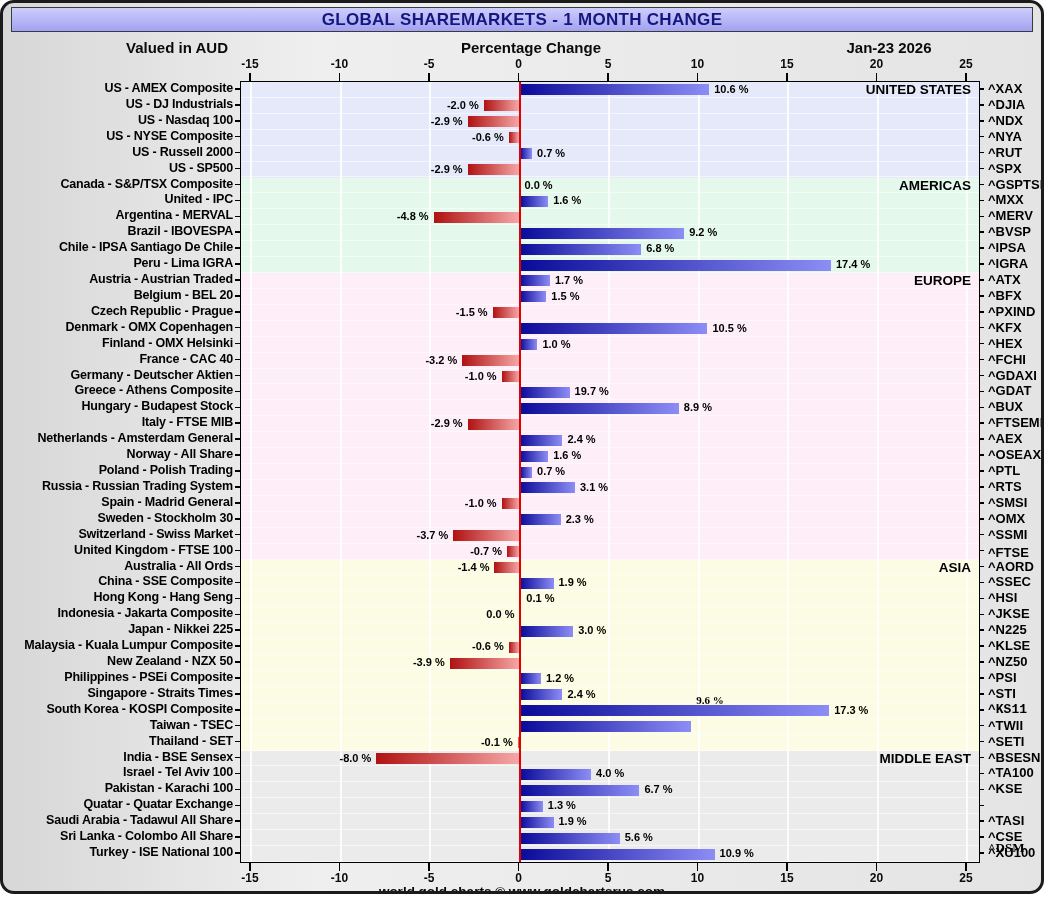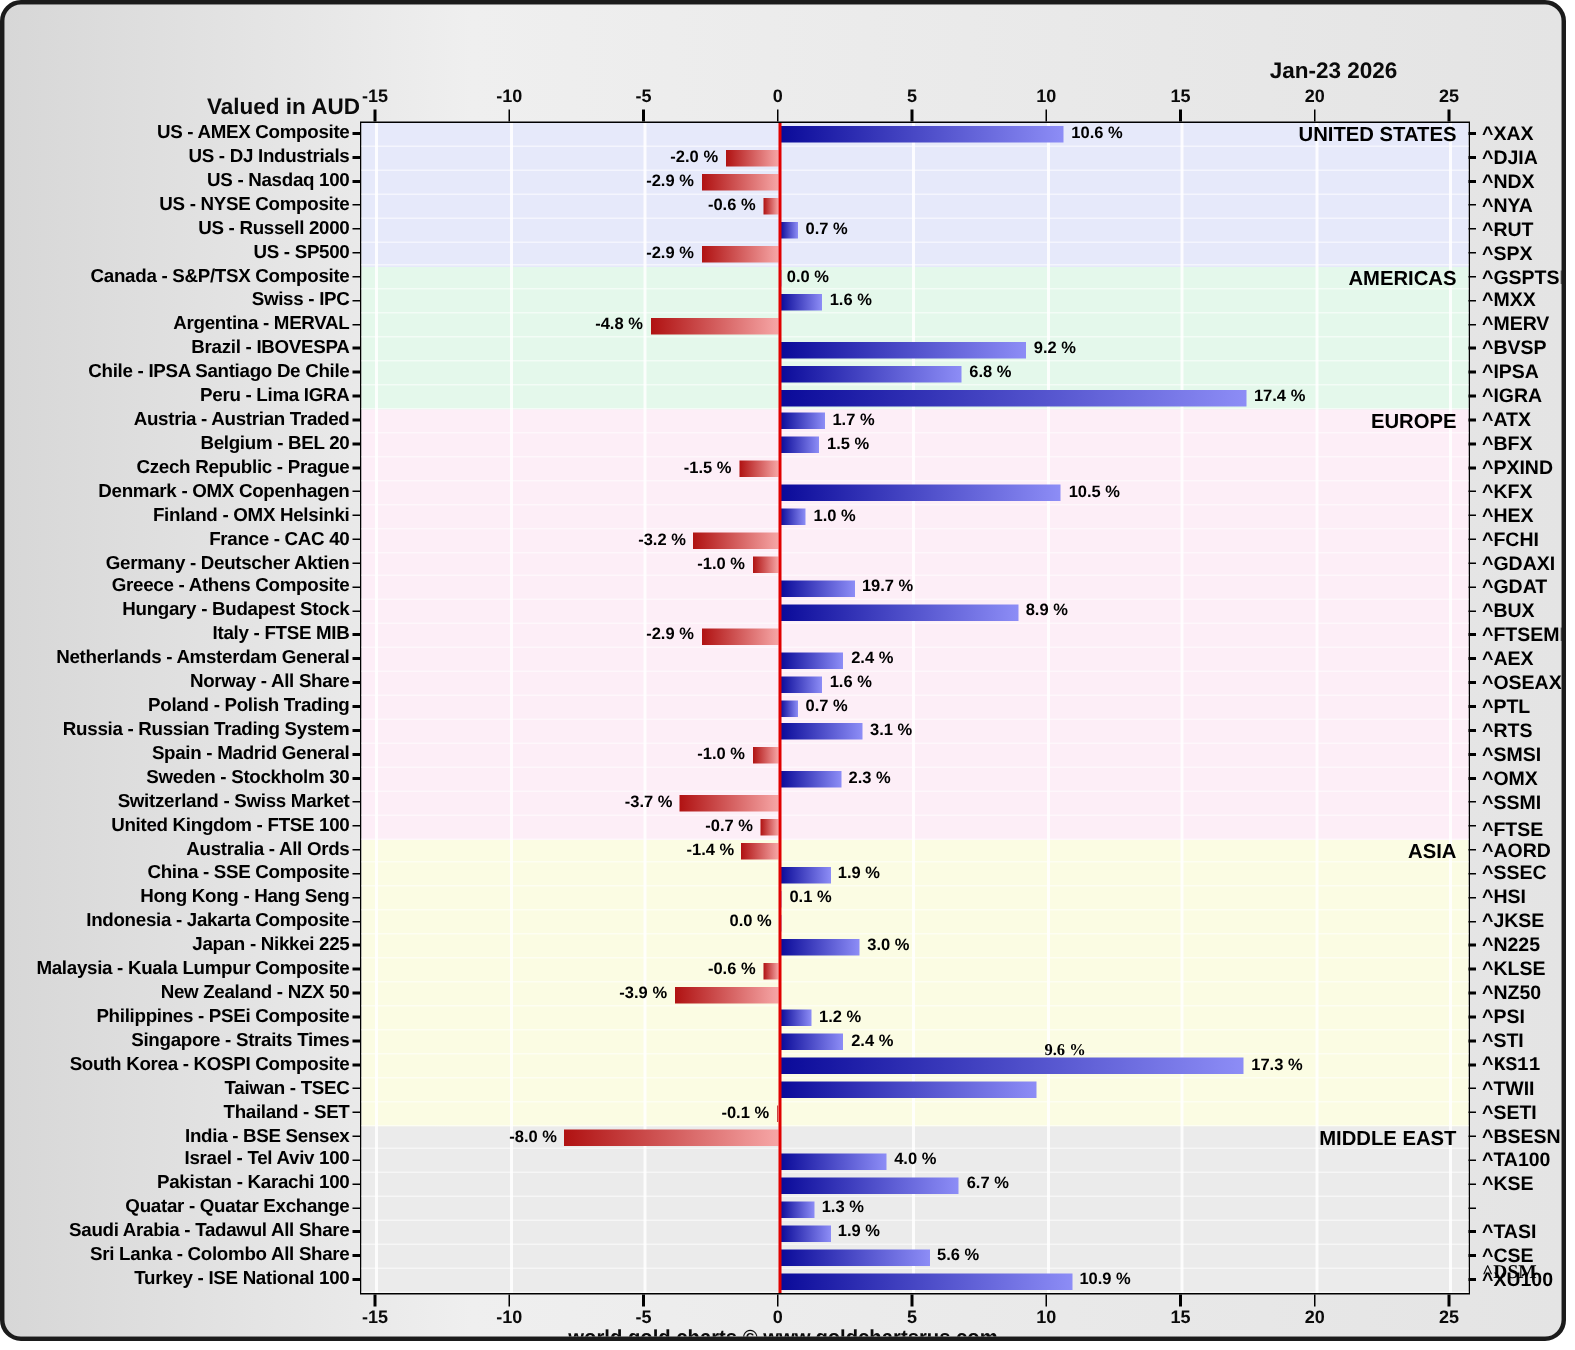--- a/index.html
+++ b/index.html
@@ -35,42 +35,44 @@
   .ticker-label{position:absolute;left:9px;font-size:13px;font-weight:bold;color:#000;white-space:nowrap;}
   .side-tick{position:absolute;width:5px;height:1.5px;background:#000;}
   .axis-tick{position:absolute;width:1.5px;height:8px;background:#000;}
   .axis-num{position:absolute;width:44px;text-align:center;font-size:12px;font-weight:bold;color:#0a0a0a;}
   #footer{position:absolute;left:0;right:0;top:881px;text-align:center;font-size:13.5px;font-weight:bold;color:#0a0a0a;}
 </style>
 </head>
 <body>
 
 <div id="frame">
-
-  <div class="subhead" style="left:86px;width:200px;margin-top:24px;">Valued in AUD</div>
+  <div id="titlebar">GLOBAL SHAREMARKETS - 1 MONTH CHANGE</div>
+
+  <div class="subhead" style="left:74px;width:200px;">Valued in AUD</div>
+  <div class="subhead" style="left:398px;width:260px;">Percentage Change</div>
   <div class="subhead" style="left:786px;width:200px;">Jan-23 2026</div>
 
   <div id="axis-top"></div>
 
   <div id="left-gutter" style="position:absolute;left:0;top:78px;width:237px;height:780px;">
       <div class="row-label" style="top: 0px; height: 15.9184px; line-height: 15.9184px;">US - AMEX Composite</div>
       <div class="side-tick" style="right: 0px; top: 7.20918px;"></div>
       <div class="row-label" style="top: 15.9184px; height: 15.9184px; line-height: 15.9184px;">US - DJ Industrials</div>
       <div class="side-tick" style="right: 0px; top: 23.1276px;"></div>
       <div class="row-label" style="top: 31.8367px; height: 15.9184px; line-height: 15.9184px;">US - Nasdaq 100</div>
       <div class="side-tick" style="right: 0px; top: 39.0459px;"></div>
       <div class="row-label" style="top: 47.7551px; height: 15.9184px; line-height: 15.9184px;">US - NYSE Composite</div>
       <div class="side-tick" style="right: 0px; top: 54.9643px;"></div>
       <div class="row-label" style="top: 63.6735px; height: 15.9184px; line-height: 15.9184px;">US - Russell 2000</div>
       <div class="side-tick" style="right: 0px; top: 70.8827px;"></div>
       <div class="row-label" style="top: 79.5918px; height: 15.9184px; line-height: 15.9184px;">US - SP500</div>
       <div class="side-tick" style="right: 0px; top: 86.801px;"></div>
       <div class="row-label" style="top: 95.5102px; height: 15.9184px; line-height: 15.9184px;">Canada - S&amp;P/TSX Composite</div>
       <div class="side-tick" style="right: 0px; top: 102.719px;"></div>
-      <div class="row-label" style="top: 111.429px; height: 15.9184px; line-height: 15.9184px;">Swiss - IPC</div>
+      <div class="row-label" style="top: 111.429px; height: 15.9184px; line-height: 15.9184px;">United - IPC</div>
       <div class="side-tick" style="right: 0px; top: 118.638px;"></div>
       <div class="row-label" style="top: 127.347px; height: 15.9184px; line-height: 15.9184px;">Argentina - MERVAL</div>
       <div class="side-tick" style="right: 0px; top: 134.556px;"></div>
       <div class="row-label" style="top: 143.265px; height: 15.9184px; line-height: 15.9184px;">Brazil - IBOVESPA</div>
       <div class="side-tick" style="right: 0px; top: 150.474px;"></div>
       <div class="row-label" style="top: 159.184px; height: 15.9184px; line-height: 15.9184px;">Chile - IPSA Santiago De Chile</div>
       <div class="side-tick" style="right: 0px; top: 166.393px;"></div>
       <div class="row-label" style="top: 175.102px; height: 15.9184px; line-height: 15.9184px;">Peru - Lima IGRA</div>
       <div class="side-tick" style="right: 0px; top: 182.311px;"></div>
       <div class="row-label" style="top: 191.02px; height: 15.9184px; line-height: 15.9184px;">Austria - Austrian Traded</div>

